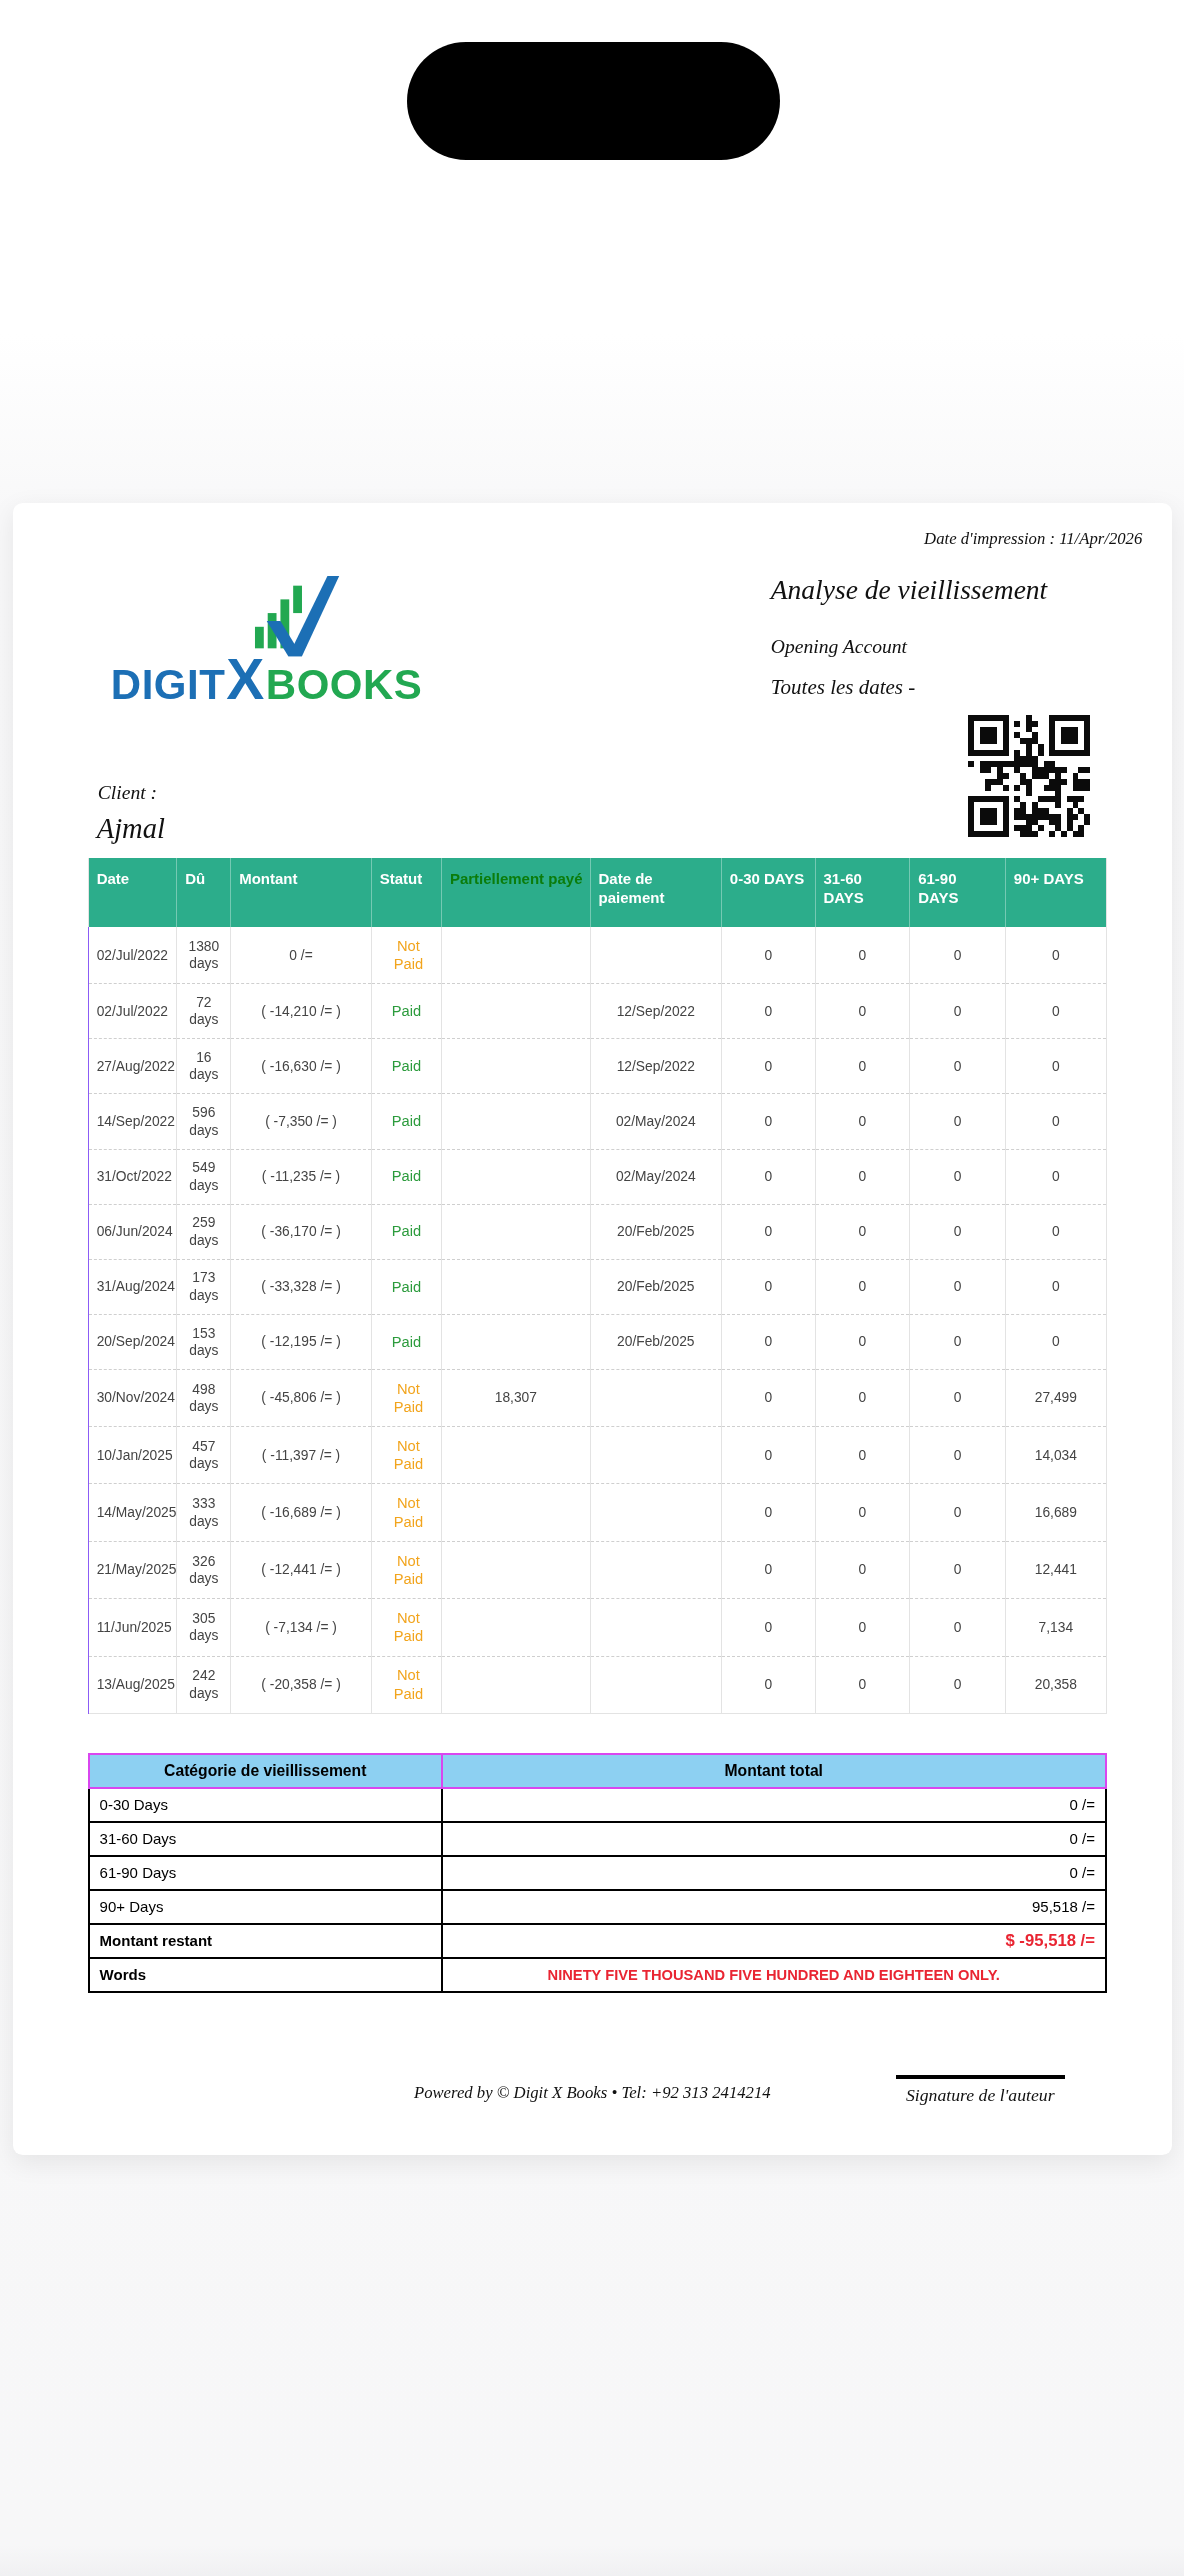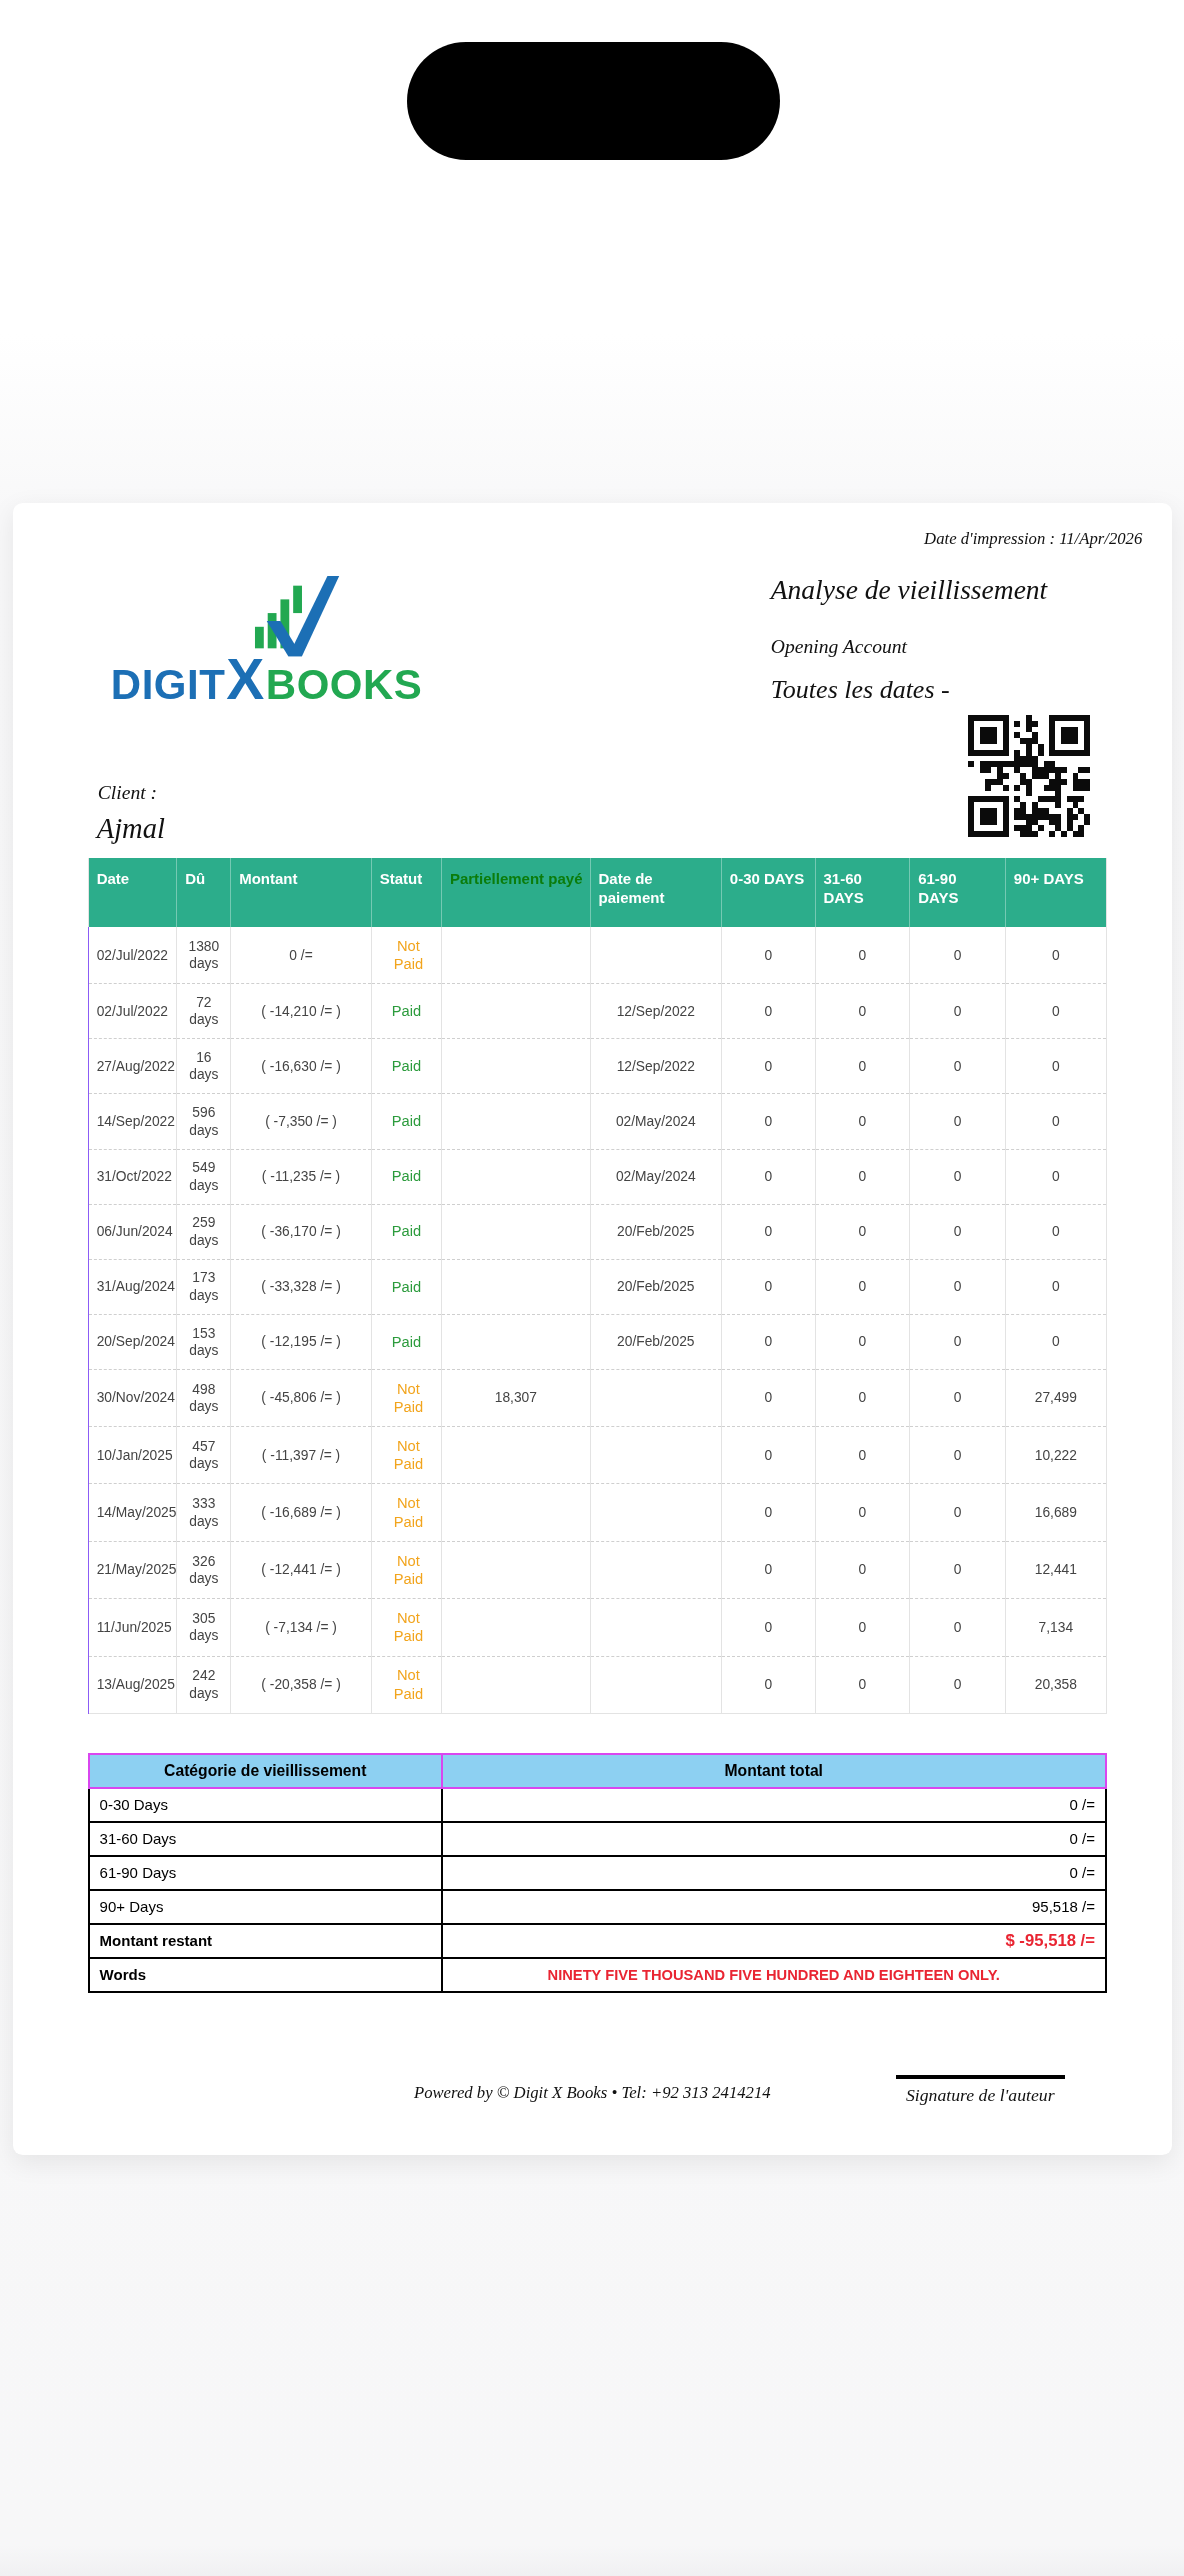--- a/index.html
+++ b/index.html
@@ -26,21 +26,21 @@
   .logo{position:absolute;left:98px;top:71px;width:324px;height:138px;}
   .logo-icon{position:absolute;left:126px;top:-3.9px;}
   .wordmark{position:absolute;left:0;bottom:0;white-space:nowrap;font-weight:bold;letter-spacing:0.5px;}
   .wm-digit{color:#1C6FB5;font-size:42px;}
   .wm-x{color:#1C6FB5;font-size:57px;margin:0 1px;}
   .wm-books{color:#22A851;font-size:42px;}
   
   .titles{position:absolute;left:758px;top:71px;width:383px;}
   .doc-title{font-size:27.5px;margin-bottom:29.5px;}
   .doc-sub1{font-size:19.6px;margin-bottom:17.7px;}
-  .doc-sub2{font-size:26px;}
+  .doc-sub2{font-size:21px;}
   
   .client-label{position:absolute;left:85px;top:279px;font-size:19.6px;}
   .client-name{position:absolute;left:84px;top:310px;font-size:28.5px;}
   .qr{position:absolute;left:955px;top:212px;width:122px;height:122px;}
   
   .watermark{position:absolute;left:401px;top:749px;opacity:.11;pointer-events:none;white-space:nowrap;}
   .watermark .wm-digit{font-size:51px;}
   .watermark .wm-x{font-size:67px;}
   .watermark .wm-books{font-size:51px;}
   .watermark svg{position:absolute;left:149px;top:-59px;}
@@ -501,21 +501,21 @@
         <tr>
           <td class="date">10/Jan/2025</td>
           <td class="du">457<br>days</td>
           <td class="amt">( -11,397 /= )</td>
           <td class="status notpaid">Not Paid</td>
           <td class="partial"></td>
           <td class="paydate"></td>
           <td class="n">0</td>
           <td class="n">0</td>
           <td class="n">0</td>
-          <td class="n">10,222</td>
+          <td class="n">14,034</td>
         </tr>
         <tr>
           <td class="date">14/May/2025</td>
           <td class="du">333<br>days</td>
           <td class="amt">( -16,689 /= )</td>
           <td class="status notpaid">Not Paid</td>
           <td class="partial"></td>
           <td class="paydate"></td>
           <td class="n">0</td>
           <td class="n">0</td>

